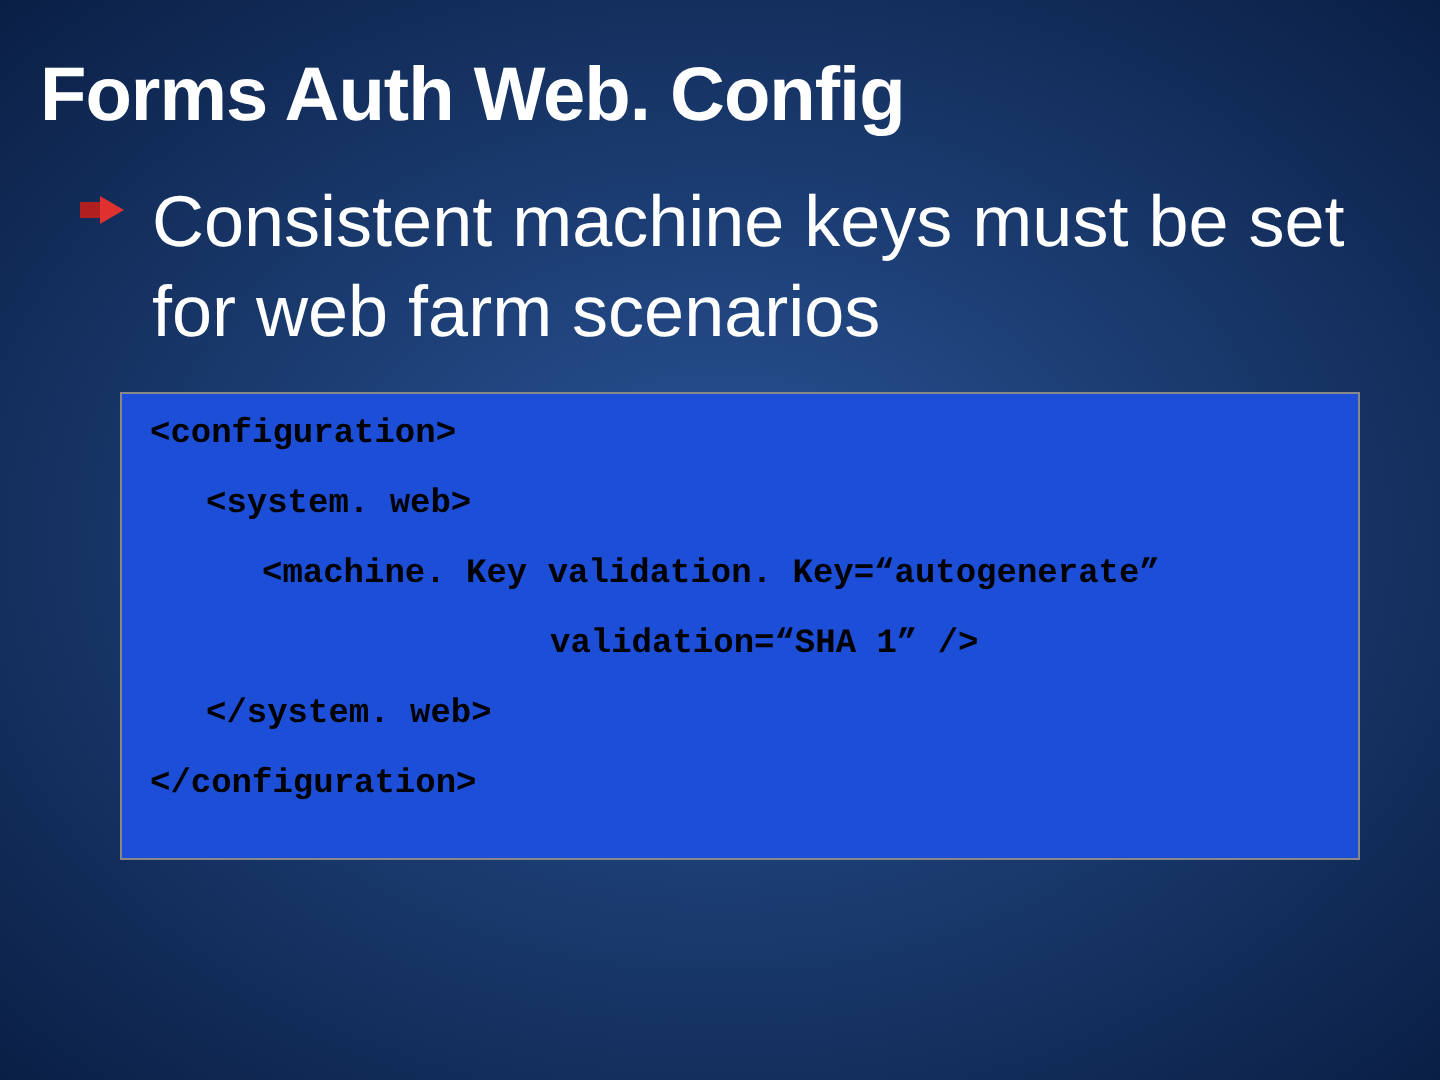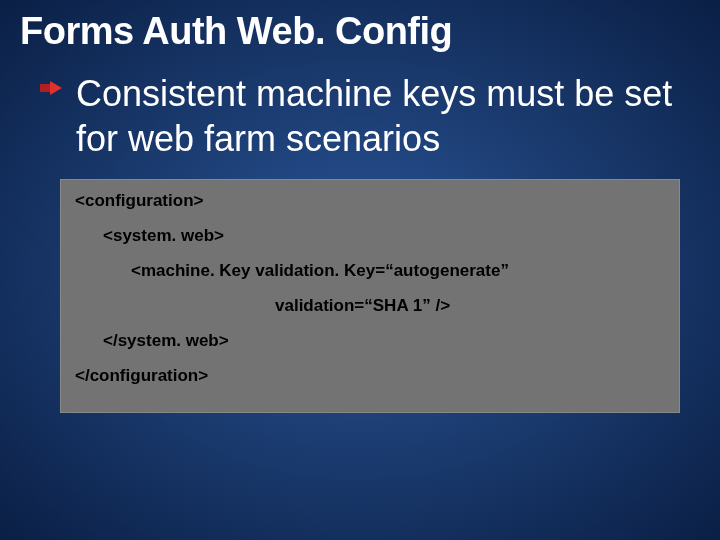--- a/index.html
+++ b/index.html
@@ -5,21 +5,21 @@
   * { margin: 0; padding: 0; box-sizing: border-box; }
   body {
     width: 720px;
     height: 540px;
     background: radial-gradient(ellipse at center, #2a5599 0%, #1a3a6e 50%, #0a1f45 100%);
     font-family: Arial, Helvetica, sans-serif;
     overflow: hidden;
     position: relative;
   }
   .slide {
-    padding: 10px 20px 20px 20px;
+    padding: 27px 20px 20px 20px;
   }
   .title {
     color: #ffffff;
     font-size: 38px;
     font-weight: bold;
     margin-bottom: 18px;
     letter-spacing: -0.5px;
   }
   .bullet-row {
     display: flex;
@@ -33,25 +33,25 @@
     margin-top: 10px;
     margin-right: 14px;
     flex-shrink: 0;
   }
   .bullet-text {
     color: #ffffff;
     font-size: 36px;
     line-height: 1.25;
   }
   .code-box {
-    background: #737373;
+    background: #1d4ed8;
     border: 1px solid #888;
     margin: 0 20px 0 40px;
     padding: 12px 14px 16px 14px;
-    font-family: Liberation Sans, sans-serif;
+    font-family: Liberation Mono, monospace;
   }
   .code-line {
     color: #000000;
     font-size: 17px;
     font-weight: bold;
     line-height: 1.0;
     white-space: pre;
     margin-bottom: 18px;
   }
   .code-line:last-child { margin-bottom: 12px; }

